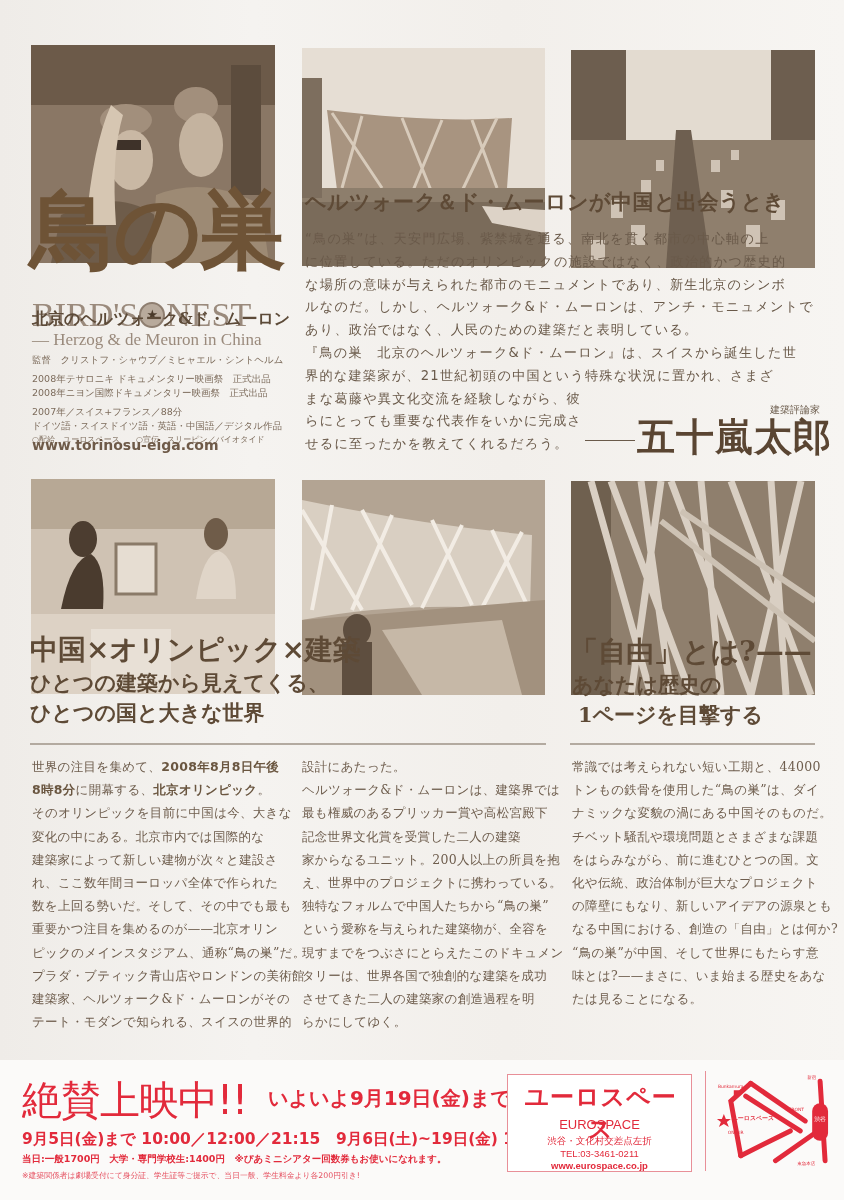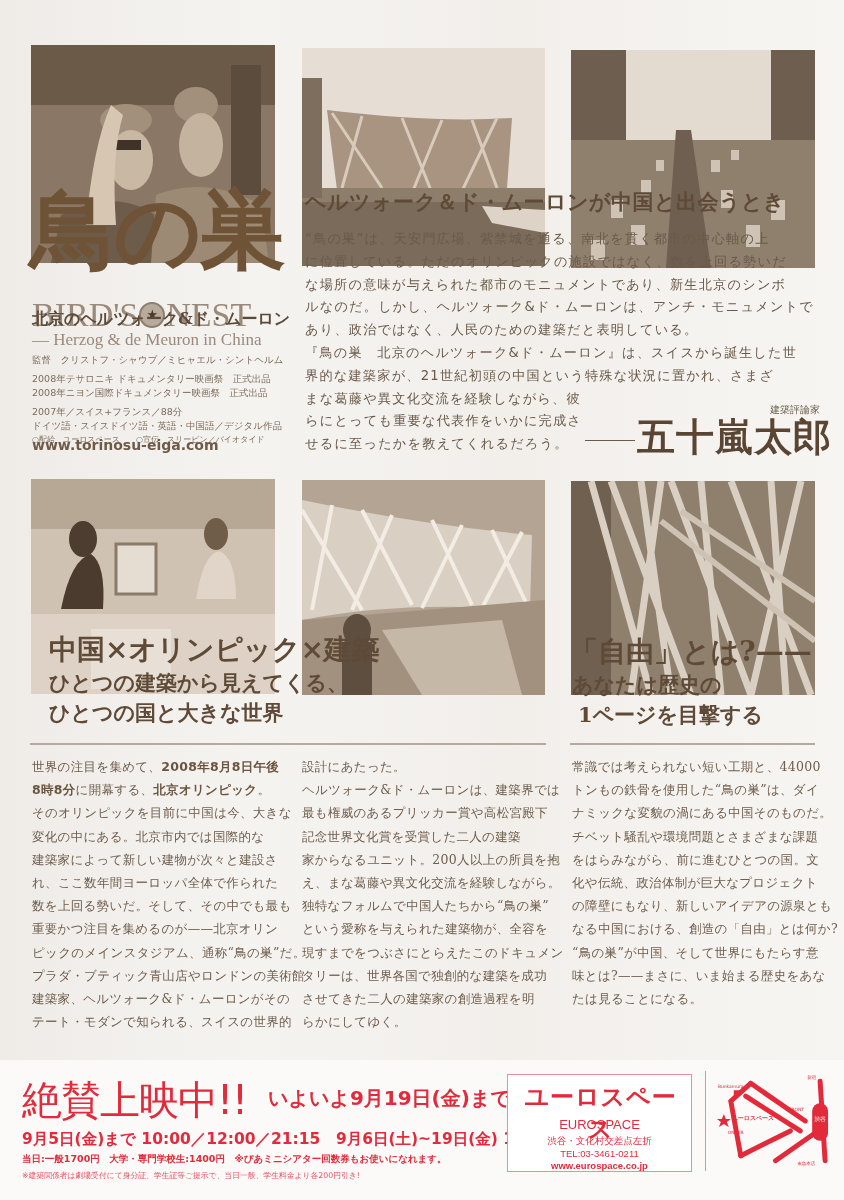--- a/index.html
+++ b/index.html
@@ -197,21 +197,21 @@
   <div class="gap"></div>
   <div>2007年／スイス+フランス／88分</div>
   <div>ドイツ語・スイスドイツ語・英語・中国語／デジタル作品</div>
   <div class="small">○配給　ユーロスペース　　○宣伝　スリーピン／バイオタイド</div>
 </div>
 <div class="site-url">www.torinosu-eiga.com</div>
 
 <div class="intro-heading">ヘルツォーク＆ド・ムーロンが中国と出会うとき</div>
 <div class="intro-body">
   <div class="p">“鳥の巣”は、天安門広場、紫禁城を通る、南北を貫く都市の中心軸の上</div>
-  <div class="p">に位置している。ただのオリンピックの施設ではなく、数を上回る勢いだ</div>
+  <div class="p">に位置している。ただのオリンピックの施設ではなく、政治的かつ歴史的</div>
   <div class="p">な場所の意味が与えられた都市のモニュメントであり、新生北京のシンボ</div>
   <div class="p">ルなのだ。しかし、ヘルツォーク&amp;ド・ムーロンは、アンチ・モニュメントで</div>
   <div class="p">あり、政治ではなく、人民のための建築だと表明している。</div>
   <div class="p">『鳥の巣　北京のヘルツォーク&amp;ド・ムーロン』は、スイスから誕生した世</div>
   <div class="p">界的な建築家が、21世紀初頭の中国という特殊な状況に置かれ、さまざ</div>
   <div class="p">まな葛藤や異文化交流を経験しながら、彼</div>
   <div class="p">らにとっても重要な代表作をいかに完成さ</div>
   <div class="p">せるに至ったかを教えてくれるだろう。</div>
 </div>
 <div class="critic-role">建築評論家</div>
@@ -244,21 +244,21 @@
 </div>
 <div class="photo" style="left:571px;top:481px;width:244px;height:214px;">
   <svg viewBox="0 0 244 214" preserveAspectRatio="none">
     <rect width="244" height="214" fill="#8f7f6d"></rect>
     <rect x="0" y="0" width="40" height="214" fill="#6f604f"></rect>
     <path d="M40 0 L120 214 M70 0 L100 214 M100 0 L180 214 M130 0 L150 214 M160 0 L240 214 M200 0 L215 214 M20 0 L80 214 M230 0 L180 214 M90 0 L60 214" stroke="#d9cfc3" stroke-width="7" fill="none"></path>
     <path d="M90 40 L244 160 M110 30 L244 120" stroke="#cdc2b4" stroke-width="6" fill="none"></path>
   </svg>
 </div>
 
-<div class="sec-head" style="left:30px;top:632px;margin-left:19px;">
+<div class="sec-head" style="left:30px;top:632px;">
   <div class="l1">中国×オリンピック×建築</div>
   <div class="l2">ひとつの建築から見えてくる、</div>
   <div class="l2">ひとつの国と大きな世界</div>
 </div>
 <div class="sec-head" style="left:570px;top:634px;">
   <div class="l1">「自由」とは?——</div>
   <div class="l2" style="padding-left:2px;">あなたは歴史の</div>
   <div class="l2" style="padding-left:8px;">1ページを目撃する</div>
 </div>
 <div class="rule" style="left:30px;top:743px;width:516px;"></div>
@@ -277,21 +277,21 @@
   <span class="line">プラダ・ブティック青山店やロンドンの美術館</span>
   <span class="line">建築家、ヘルツォーク&amp;ド・ムーロンがその</span>
   <span class="line">テート・モダンで知られる、スイスの世界的</span>
 </div>
 <div class="col" style="left:302px;">
   <span class="line">設計にあたった。</span>
   <span class="line">ヘルツォーク&amp;ド・ムーロンは、建築界では</span>
   <span class="line">最も権威のあるプリッカー賞や高松宮殿下</span>
   <span class="line">記念世界文化賞を受賞した二人の建築</span>
   <span class="line">家からなるユニット。200人以上の所員を抱</span>
-  <span class="line">え、まな葛藤や異文化交流を経験しながら。</span>
+  <span class="line">え、世界中のプロジェクトに携わっている。</span>
   <span class="line">独特なフォルムで中国人たちから“鳥の巣”</span>
   <span class="line">という愛称を与えられた建築物が、全容を</span>
   <span class="line">現すまでをつぶさにとらえたこのドキュメン</span>
   <span class="line">タリーは、世界各国で独創的な建築を成功</span>
   <span class="line">させてきた二人の建築家の創造過程を明</span>
   <span class="line">らかにしてゆく。</span>
 </div>
 <div class="col" style="left:572px;">
   <span class="line">常識では考えられない短い工期と、44000</span>
   <span class="line">トンもの鉄骨を使用した“鳥の巣”は、ダイ</span>

